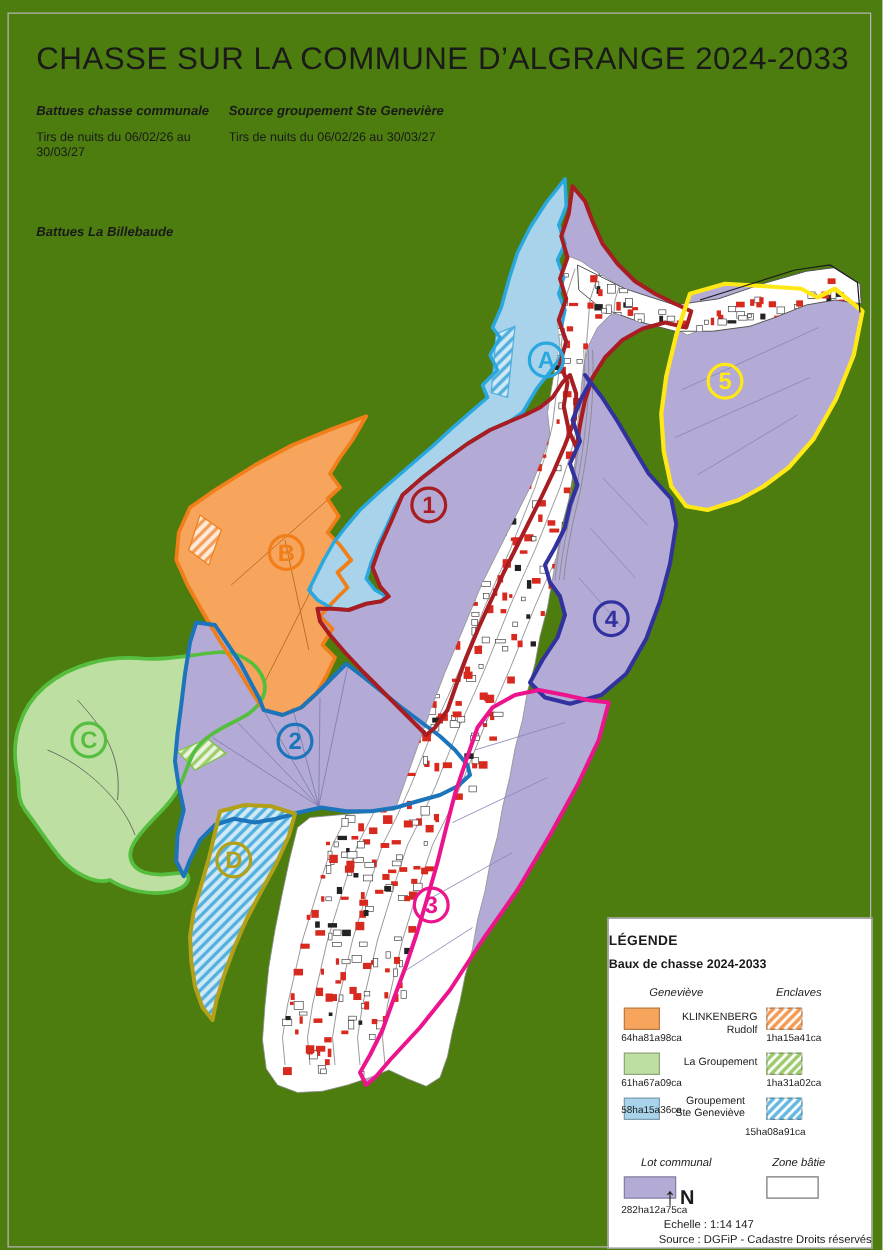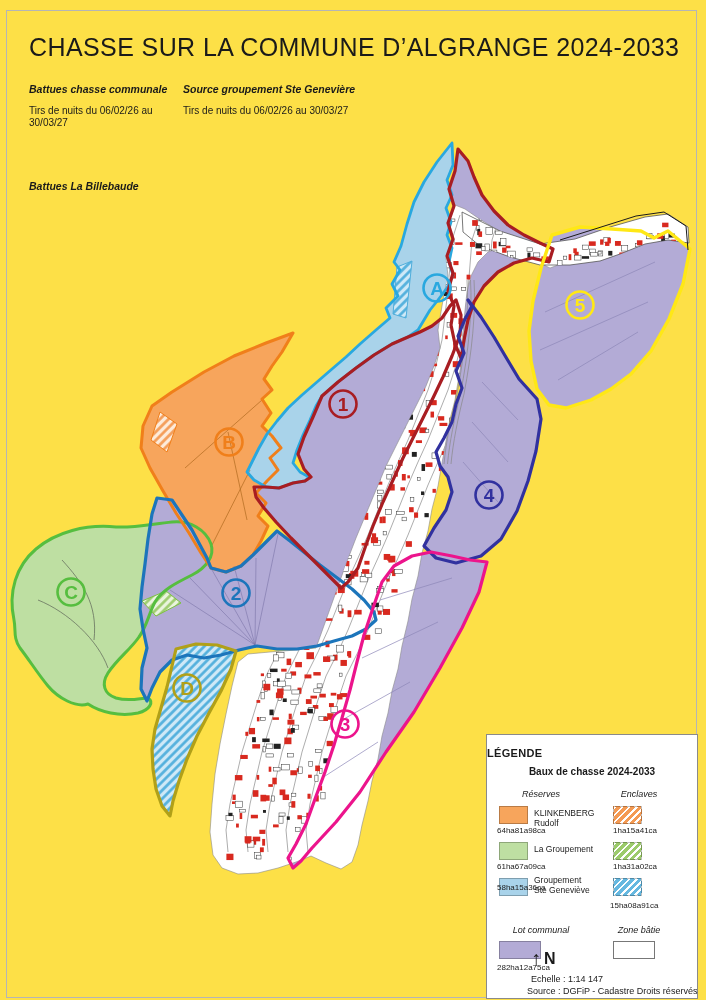--- a/index.html
+++ b/index.html
@@ -1,38 +1,38 @@
 <!DOCTYPE html>
 <html><head>
 <meta charset="utf-8">
 <style>
   html,body{margin:0;padding:0;background:#fff;}
-  .page{position:relative;width:706px;height:1000px;background:#fde047;overflow:hidden;
+  .page{position:relative;width:706px;height:1000px;background:#4d7c0f;overflow:hidden;
         font-family:"Liberation Sans", sans-serif;color:#1a1a1a;}
   .page-border{position:absolute;left:6px;top:10px;width:689px;height:986px;
         border:1px solid #b5b5b5;pointer-events:none;}
   .title{position:absolute;left:29px;top:33px;font-size:25px;letter-spacing:.4px;white-space:nowrap;}
   .h{position:absolute;font-size:10.5px;font-weight:bold;white-space:nowrap;font-style:italic;}
   .t{position:absolute;font-size:10px;line-height:1.2;}
   svg.map{position:absolute;left:0;top:0;}
   
   .legend{position:absolute;left:486px;top:734px;width:210px;height:263px;
           border:1px solid #8a8a8a;background:#fff;font-size:8.5px;}
   .lg-title{position:absolute;left:0;top:12px;width:100%;
             font-size:11px;font-weight:bold;letter-spacing:.3px;}
-  .lg-sub{position:absolute;left:0;top:31px;width:100%;text-align:center;
+  .lg-sub{position:absolute;left:0;top:31px;width:100%;
           font-size:10px;font-weight:bold;}
   .lg-colhead{position:absolute;font-size:9px;font-style:italic;text-align:center;}
   .sw{position:absolute;width:27px;height:16px;border:1px solid rgba(0,0,0,.25);}
   .sw.lot{width:40px;}
   .sw.zb{width:40px;background:#fff;border:1px solid #777;}
   .hatch-o{background:repeating-linear-gradient(135deg,#fff 0 2px,#F49A53 2px 5px);}
   .hatch-g{background:repeating-linear-gradient(135deg,#fff 0 2px,#9CCB6B 2px 5px);}
   .hatch-b{background:repeating-linear-gradient(135deg,#fff 0 2px,#66B8E0 2px 5px);}
-  .lg-name{position:absolute;font-size:8.5px;line-height:1.15;width:72px;}
+  .lg-name{position:absolute;font-size:8.5px;line-height:1.15;width:72px;text-align:right;}
   .lg-area{position:absolute;font-size:8px;white-space:nowrap;}
   .north{position:absolute;white-space:nowrap;}
   .north .arrow{font-size:20px;font-weight:300;vertical-align:middle;}
   .north .nletter{font-size:16px;font-weight:bold;margin-left:3px;vertical-align:middle;}
   .lg-scale{position:absolute;font-size:9px;white-space:nowrap;}
   .zlbl{font-size:19px;font-weight:bold;text-anchor:middle;}
 </style>
 </head>
 <body>
 
@@ -627,40 +627,40 @@
       <g transform="translate(580,305)">
         <circle r="13.5" fill="none" stroke-width="2.6" style="stroke: rgb(255, 232, 21);"></circle>
         <text class="zlbl" dy="6.5" style="fill: rgb(255, 232, 21);">5</text>
       </g>
     </g>
   </svg>
 
   <div class="legend">
     <div class="lg-title">LÉGENDE</div>
     <div class="lg-sub">Baux de chasse 2024-2033</div>
-    <div class="lg-colhead" style="left:16px;top:54px;width:76px">Réserves</div>
+    <div class="lg-colhead" style="left:16px;top:54px;width:76px">Geneviève</div>
     <div class="lg-colhead" style="left:114px;top:54px;width:76px">Enclaves</div>
 
     <div class="sw" style="left: 12px; top: 71px; background-color: rgb(247, 165, 92);"></div>
     <div class="lg-name" style="left:47px;top:74px">KLINKENBERG Rudolf</div>
     <div class="lg-area" style="left:10px;top:91px">64ha81a98ca</div>
     <div class="sw hatch-o" style="left:126px;top:71px"></div>
     <div class="lg-area" style="left:126px;top:91px">1ha15a41ca</div>
 
     <div class="sw" style="left: 12px; top: 107px; background-color: rgb(190, 223, 162);"></div>
     <div class="lg-name" style="left:47px;top:110px">La Groupement</div>
     <div class="lg-area" style="left:10px;top:127px">61ha67a09ca</div>
     <div class="sw hatch-g" style="left:126px;top:107px"></div>
     <div class="lg-area" style="left:126px;top:127px">1ha31a02ca</div>
 
     <div class="sw" style="left: 12px; top: 143px; background-color: rgb(169, 211, 234);"></div>
     <div class="lg-name" style="left:47px;top:141px;width:62px">Groupement Ste Geneviève</div>
     <div class="lg-area" style="left:10px;top:148px">58ha15a36ca</div>
     <div class="sw hatch-b" style="left:126px;top:143px"></div>
-    <div class="lg-area" style="left:123px;top:166px">15ha08a91ca</div>
+    <div class="lg-area" style="left:109px;top:166px">15ha08a91ca</div>
 
     <div class="lg-colhead" style="left:12px;top:190px;width:84px">Lot communal</div>
     <div class="lg-colhead" style="left:114px;top:190px;width:76px">Zone bâtie</div>
     <div class="sw lot" style="left: 12px; top: 206px; background-color: rgb(179, 171, 214);"></div>
     <div class="lg-area" style="left:10px;top:228px">282ha12a75ca</div>
     <div class="sw zb" style="left:126px;top:206px"></div>
 
     <div class="north" style="left:44px;top:212px">
       <span class="arrow">↑</span><span class="nletter">N</span>
     </div>

